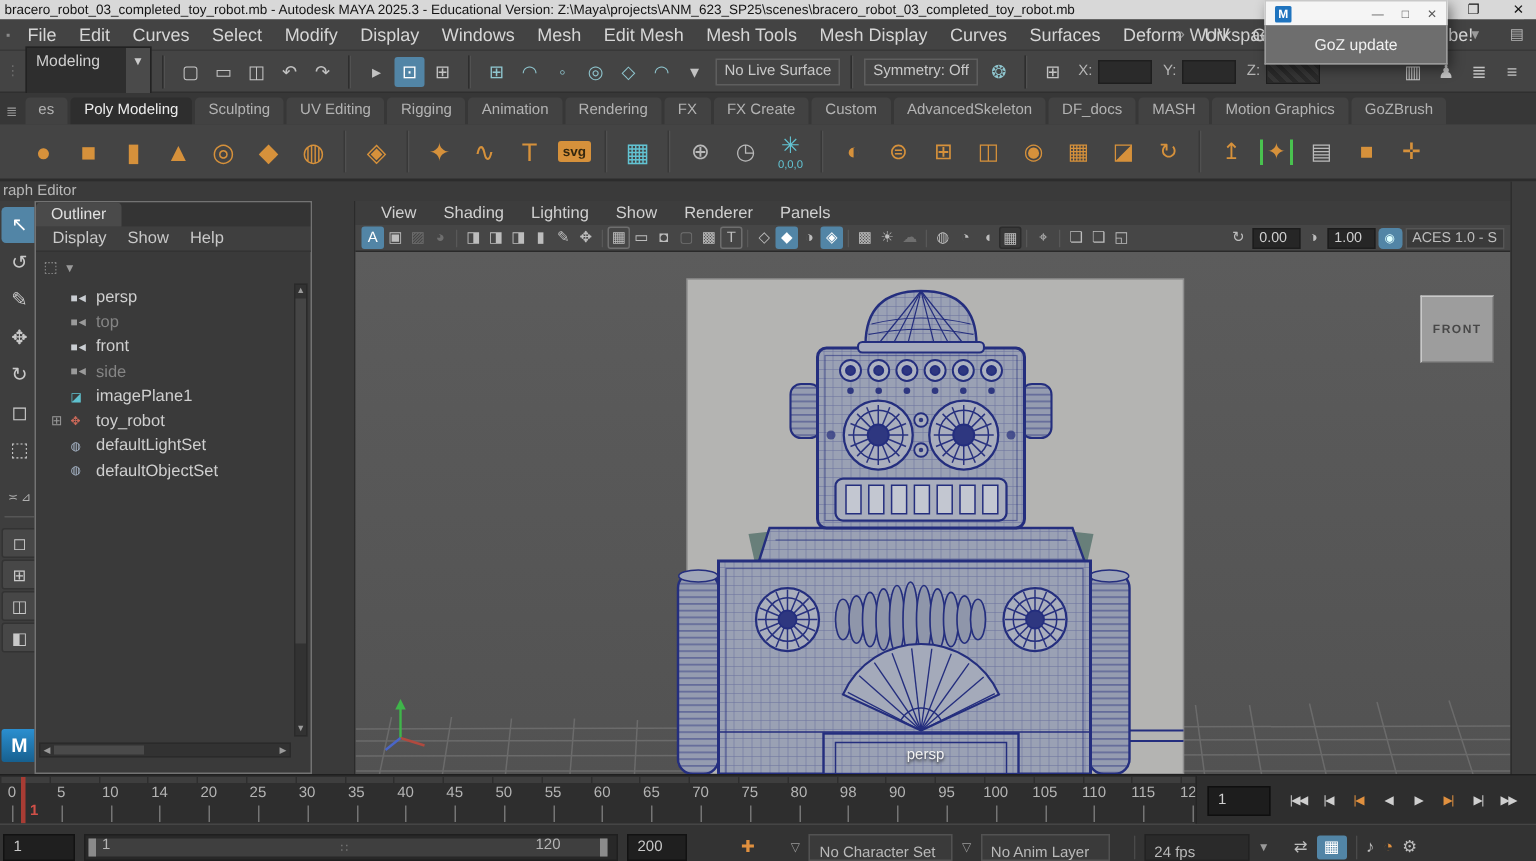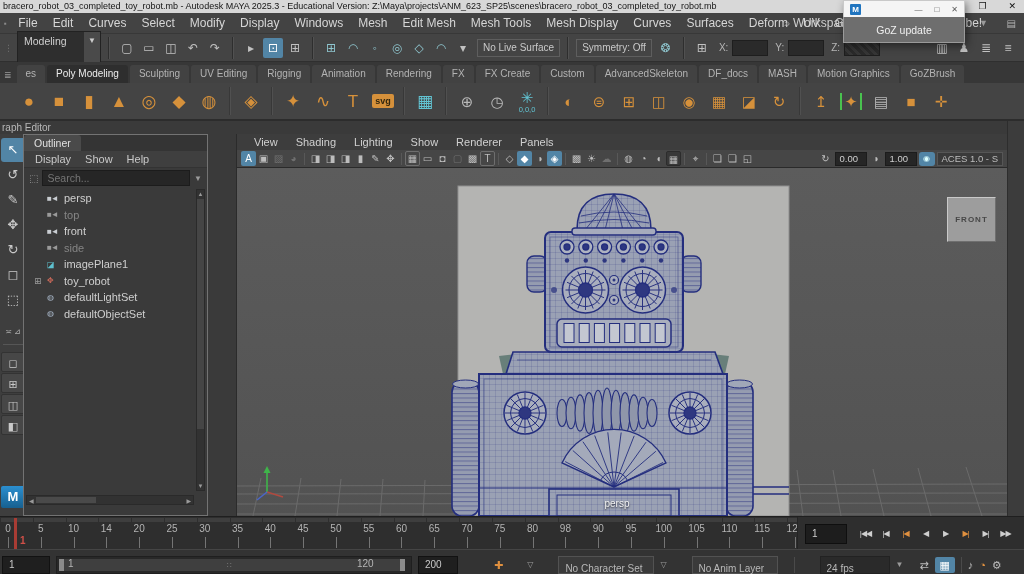--- a/index.html
+++ b/index.html
@@ -145,21 +145,21 @@
 
   
   .rangebar { left:0; top:549px; width:1024px; height:25px; background:#333; border-top:1px solid #454545;
     display:flex; align-items:flex-start; padding-top:6px; padding-left:2px; gap:6px; }
   .rb-field { height:18px; background:#1f1f1f; border:1px solid #121212; color:#c9c9c9; font-size:10px; line-height:16px; padding:0 6px; }
   .range-slider { position:relative; width:356px; height:18px; background:#282828; border:1px solid #1f1f1f; }
   .range-fill { position:absolute; left:2px; top:2px; bottom:2px; width:346px; background:#3f3f3f; }
   .range-handle { position:absolute; top:2px; bottom:2px; width:5px; background:#8b8b8b; }
   .range-label { position:absolute; top:1px; font-size:10px; color:#b5b5b5; }
   .range-grip { position:absolute; left:170px; top:4px; color:#7a7a7a; font-size:8px; letter-spacing:1px; }
-  .rb-box { height:18px; border:1px solid #525252; background:#3a3a3a; color:#b9b9b9; font-size:10px; line-height:16px; padding:4px 6px; white-space:nowrap;margin-left:19px; }
+  .rb-box { height:18px; border:1px solid #525252; background:#3a3a3a; color:#b9b9b9; font-size:10px; line-height:16px; padding:4px 6px; white-space:nowrap; }
   .rb-box.dark { background:#2a2a2a; border-color:#222; }
   .rb-icon { font-size:11px; color:#bdbdbd; line-height:18px; }
   .rb-icon.orange { color:#e0903f; }
   .rb-icon.film { background:#5285a6; color:#fff; width:20px; text-align:center; border-radius:2px; height:16px; line-height:16px; margin-top:1px; }
   .rb-dd { font-size:8px; color:#9a9a9a; line-height:18px; }
   .rb-sep { width:1px; height:16px; background:#222; border-right:1px solid #4a4a4a; margin-top:1px; }
   .ml30 { margin-left:30px; } .ml18 { margin-left:18px; } .ml10 { margin-left:10px; }
 
   
   .goz { position:absolute; left:843px; top:0; width:122px; height:43px; z-index:60; box-shadow:2px 3px 8px rgba(0,0,0,.45); }
@@ -410,21 +410,20 @@
     <div class="out-header">
       <span class="out-tab">Outliner</span>
     </div>
     <div class="out-menus" id="outliner-menus">
         <span class="out-menu">Display</span>
         <span class="out-menu">Show</span>
         <span class="out-menu">Help</span>
       </div>
     <div class="out-search">
       <span class="search-sel-icon">⬚</span>
-      <input class="search" placeholder="Search..." style="">
       <span class="search-dd">▼</span>
     </div>
     <div id="outliner-list">
         <div class="out-row">
           <span class="out-exp"></span>
           <span class="out-icon" style="color: rgb(201, 205, 210);">■◄</span>
           <span class="out-label">persp</span>
         </div>
         <div class="out-row">
           <span class="out-exp"></span>

